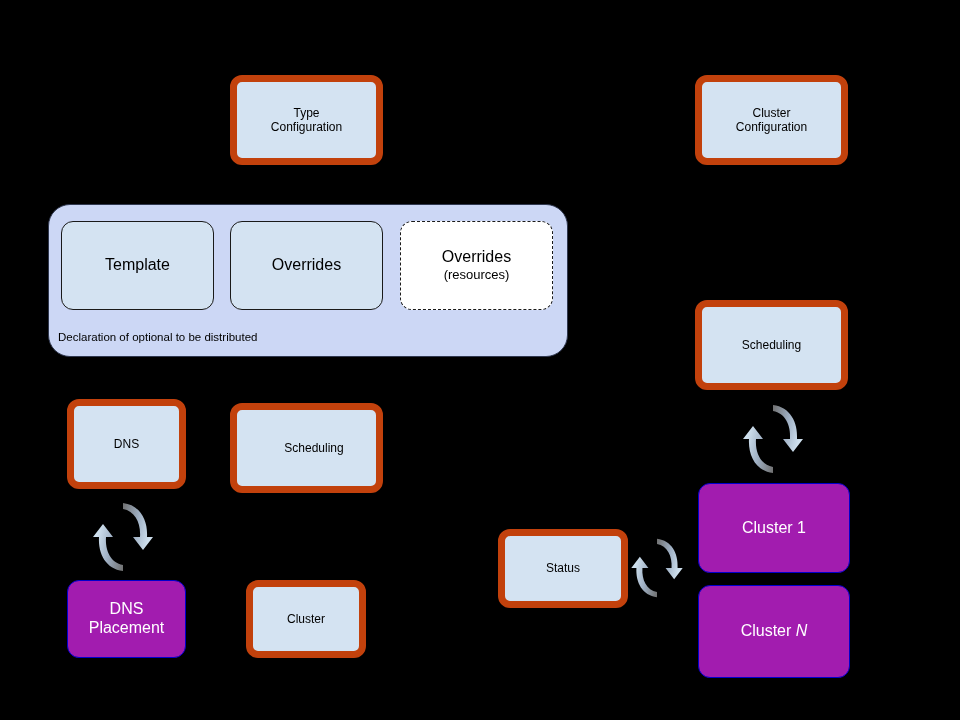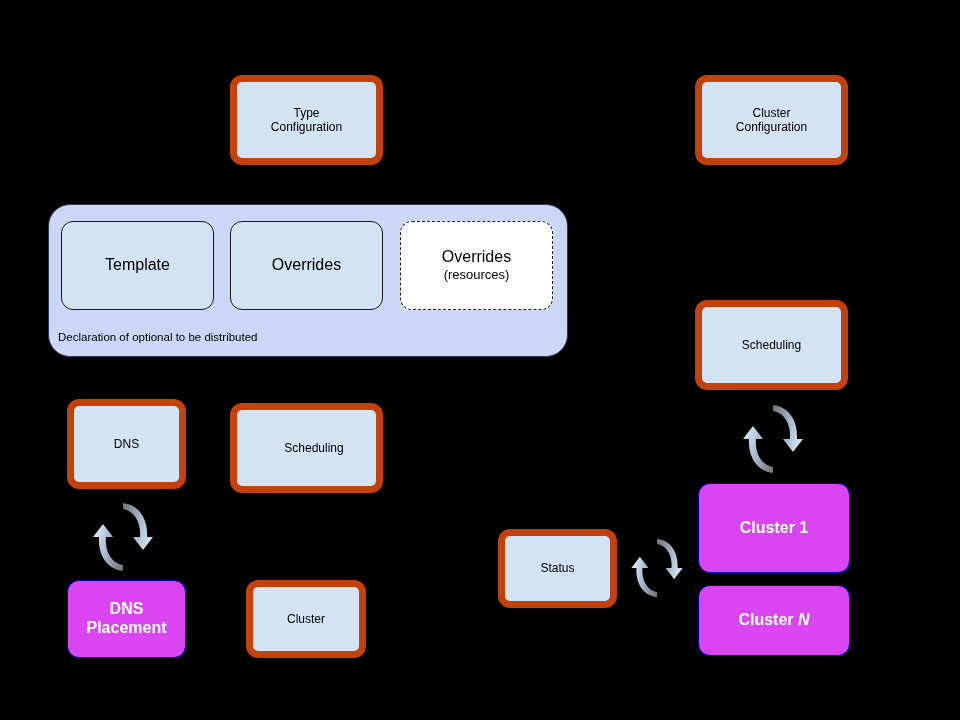--- a/index.html
+++ b/index.html
@@ -4,22 +4,22 @@
 <style>
   html,body{margin:0;padding:0;background:#000;}
   #stage{position:relative;width:960px;height:720px;background:#000;overflow:hidden;
          font-family:"Liberation Sans","DejaVu Sans",sans-serif;}
 
   .node{position:absolute;box-sizing:border-box;display:flex;flex-direction:column;
         align-items:center;justify-content:center;text-align:center;line-height:1.18;}
 
   .lightbox{background:#d4e3f2;border:7px solid #c2410c;border-radius:12px;color:#000;
             font-size:12px;box-shadow:2px 2px 2px rgba(0,0,0,0.45);}
-  .bluebox{background:#d946ef;border:1px solid #0000cc;border-radius:12px;color:#fff;
-           font-size:16px;font-weight:bold;box-shadow:2px 2px 2px rgba(0,0,0,0.45);}
+  .bluebox{background:#a21caf;border:1px solid #0000cc;border-radius:12px;color:#fff;
+           font-size:16px;font-weight:normal;box-shadow:2px 2px 2px rgba(0,0,0,0.45);}
 
   .group{position:absolute;box-sizing:border-box;background:#ccd7f5;border:1px solid #30384f;
          border-radius:22px;box-shadow:2px 2px 3px rgba(0,0,0,0.5);}
 
   .groupcaption{position:absolute;font-size:11.5px;color:#000;white-space:nowrap;}
 
   .innerbox{background:#d4e3f2;border:1px solid #1a1a1a;border-radius:12px;}
   .dashbox{background:#ffffff;border:1.4px dashed #1a1a1a;border-radius:12px;}
 
   .sub{font-size:13px;}
@@ -104,29 +104,29 @@
   </div>
 
   <div class="node lightbox" style="left:246px;top:580px;width:120px;height:78px;">
     <span>Cluster</span>
   </div>
 
   <div class="node lightbox" style="left:695px;top:300px;width:153px;height:90px;">
     <span>Scheduling</span>
   </div>
 
-  <div class="node lightbox" style="left:498px;top:529px;width:119px;height:79px;">
+  <div class="node lightbox" style="left:498px;top:529px;width:130px;height:79px;">
     <span>Status</span>
   </div>
 
   <div class="node bluebox" style="left:698px;top:483px;width:152px;height:90px;">
     <span><span>Cluster </span><span>1</span></span>
   </div>
 
-  <div class="node bluebox" style="left:698px;top:585px;width:152px;height:71px;">
+  <div class="node bluebox" style="left:698px;top:585px;width:152px;height:93px;">
     <span><span>Cluster </span><span class="ital">N</span></span>
   </div>
 
   <div class="synci" style="left:88px;top:498px;width:70px;height:78px;">
     <svg viewBox="0 0 70 78" width="70" height="78">
       <defs>
         <linearGradient id="gA" x1="0" y1="0" x2="1" y2="0.4">
           <stop offset="0" stop-color="#707070"></stop>
             <stop offset="0.55" stop-color="#9fb0c4"></stop>
           <stop offset="1" stop-color="#cfe0ee"></stop>

